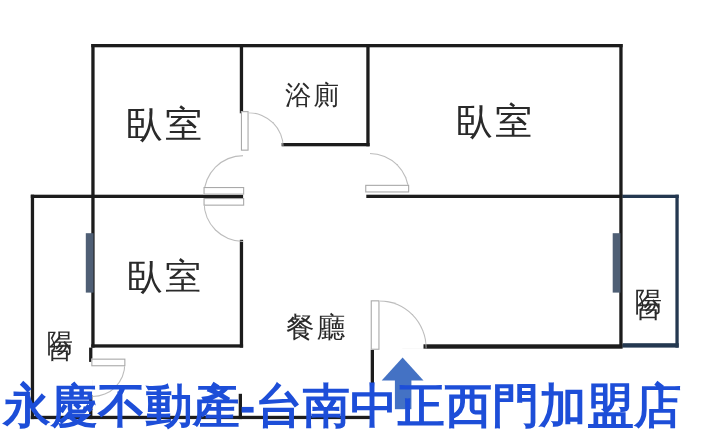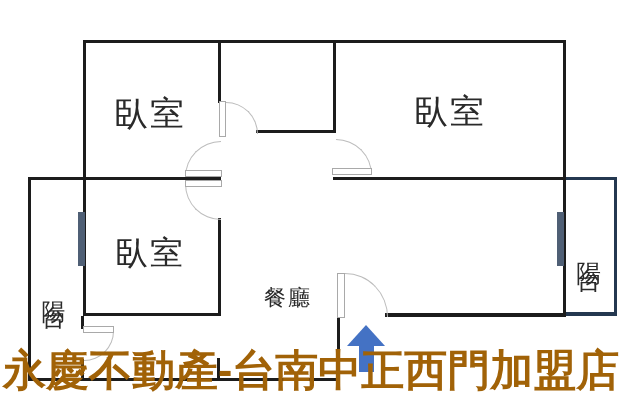--- a/index.html
+++ b/index.html
@@ -29,21 +29,21 @@
     writing-mode:vertical-rl;text-orientation:upright;letter-spacing:4px;
     transform:translate(-50%,-50%);
   }
   
   .arrow-shaft{position:absolute;left:359px;top:344px;width:15px;height:28px;background:#4472c4;}
   .arrow-head{position:absolute;left:347px;top:325px;width:0;height:0;
     border-left:19px solid transparent;border-right:19px solid transparent;
     border-bottom:21px solid #4472c4;}
   
   .banner{
-    position:absolute;left:3px;top:347px;width:637px;color:#a16207;
+    position:absolute;left:3px;top:347px;width:637px;color:#1d4ed8;
     font-family:"Liberation Sans","DejaVu Sans",sans-serif;
     font-weight:bold;font-size:43px;line-height:1.1;white-space:nowrap;letter-spacing:0px;
   }
 </style>
 </head>
 <body>
 
 <div id="canvas">
 
   <div class="wall" style="left:83px;top:40px;width:483px;height:3px;"></div>
@@ -83,23 +83,24 @@
   <div class="arc tr" style="left:336px;top:139px;width:36px;height:36px;"></div>
   <div class="leaf" style="left:332px;top:168px;width:40px;height:7px;"></div>
 
   <div class="arc br" style="left:84px;top:331px;width:30px;height:30px;"></div>
   <div class="leaf" style="left:83px;top:326px;width:31px;height:7px;"></div>
 
   <div class="arc tr" style="left:345px;top:273px;width:43px;height:44px;"></div>
   <div class="leaf" style="left:337px;top:273px;width:8px;height:45px;"></div>
 
   <div class="room-label" style="left:150px;top:114px;font-size:34px;">臥室</div>
+  <div class="room-label" style="left:285px;top:88px;font-size:24px;">浴廁</div>
   <div class="room-label" style="left:450px;top:112px;font-size:34px;">臥室</div>
   <div class="room-label" style="left:150px;top:253px;font-size:33px;">臥室</div>
-  <div class="room-label" style="left:288px;top:298px;font-size:22px;">餐廳</div>
+  <div class="room-label" style="left:288px;top:298px;font-size:26px;">餐廳</div>
   <div class="room-label vert" style="left:53px;top:286px;font-size:24px;">陽台</div>
   <div class="room-label vert" style="left:588px;top:247px;font-size:25px;">陽台</div>
 
   <div class="arrow-shaft"></div>
   <div class="arrow-head"></div>
 
   <div class="banner">永慶不動產-台南中正西門加盟店</div>
 
 </div>
 

